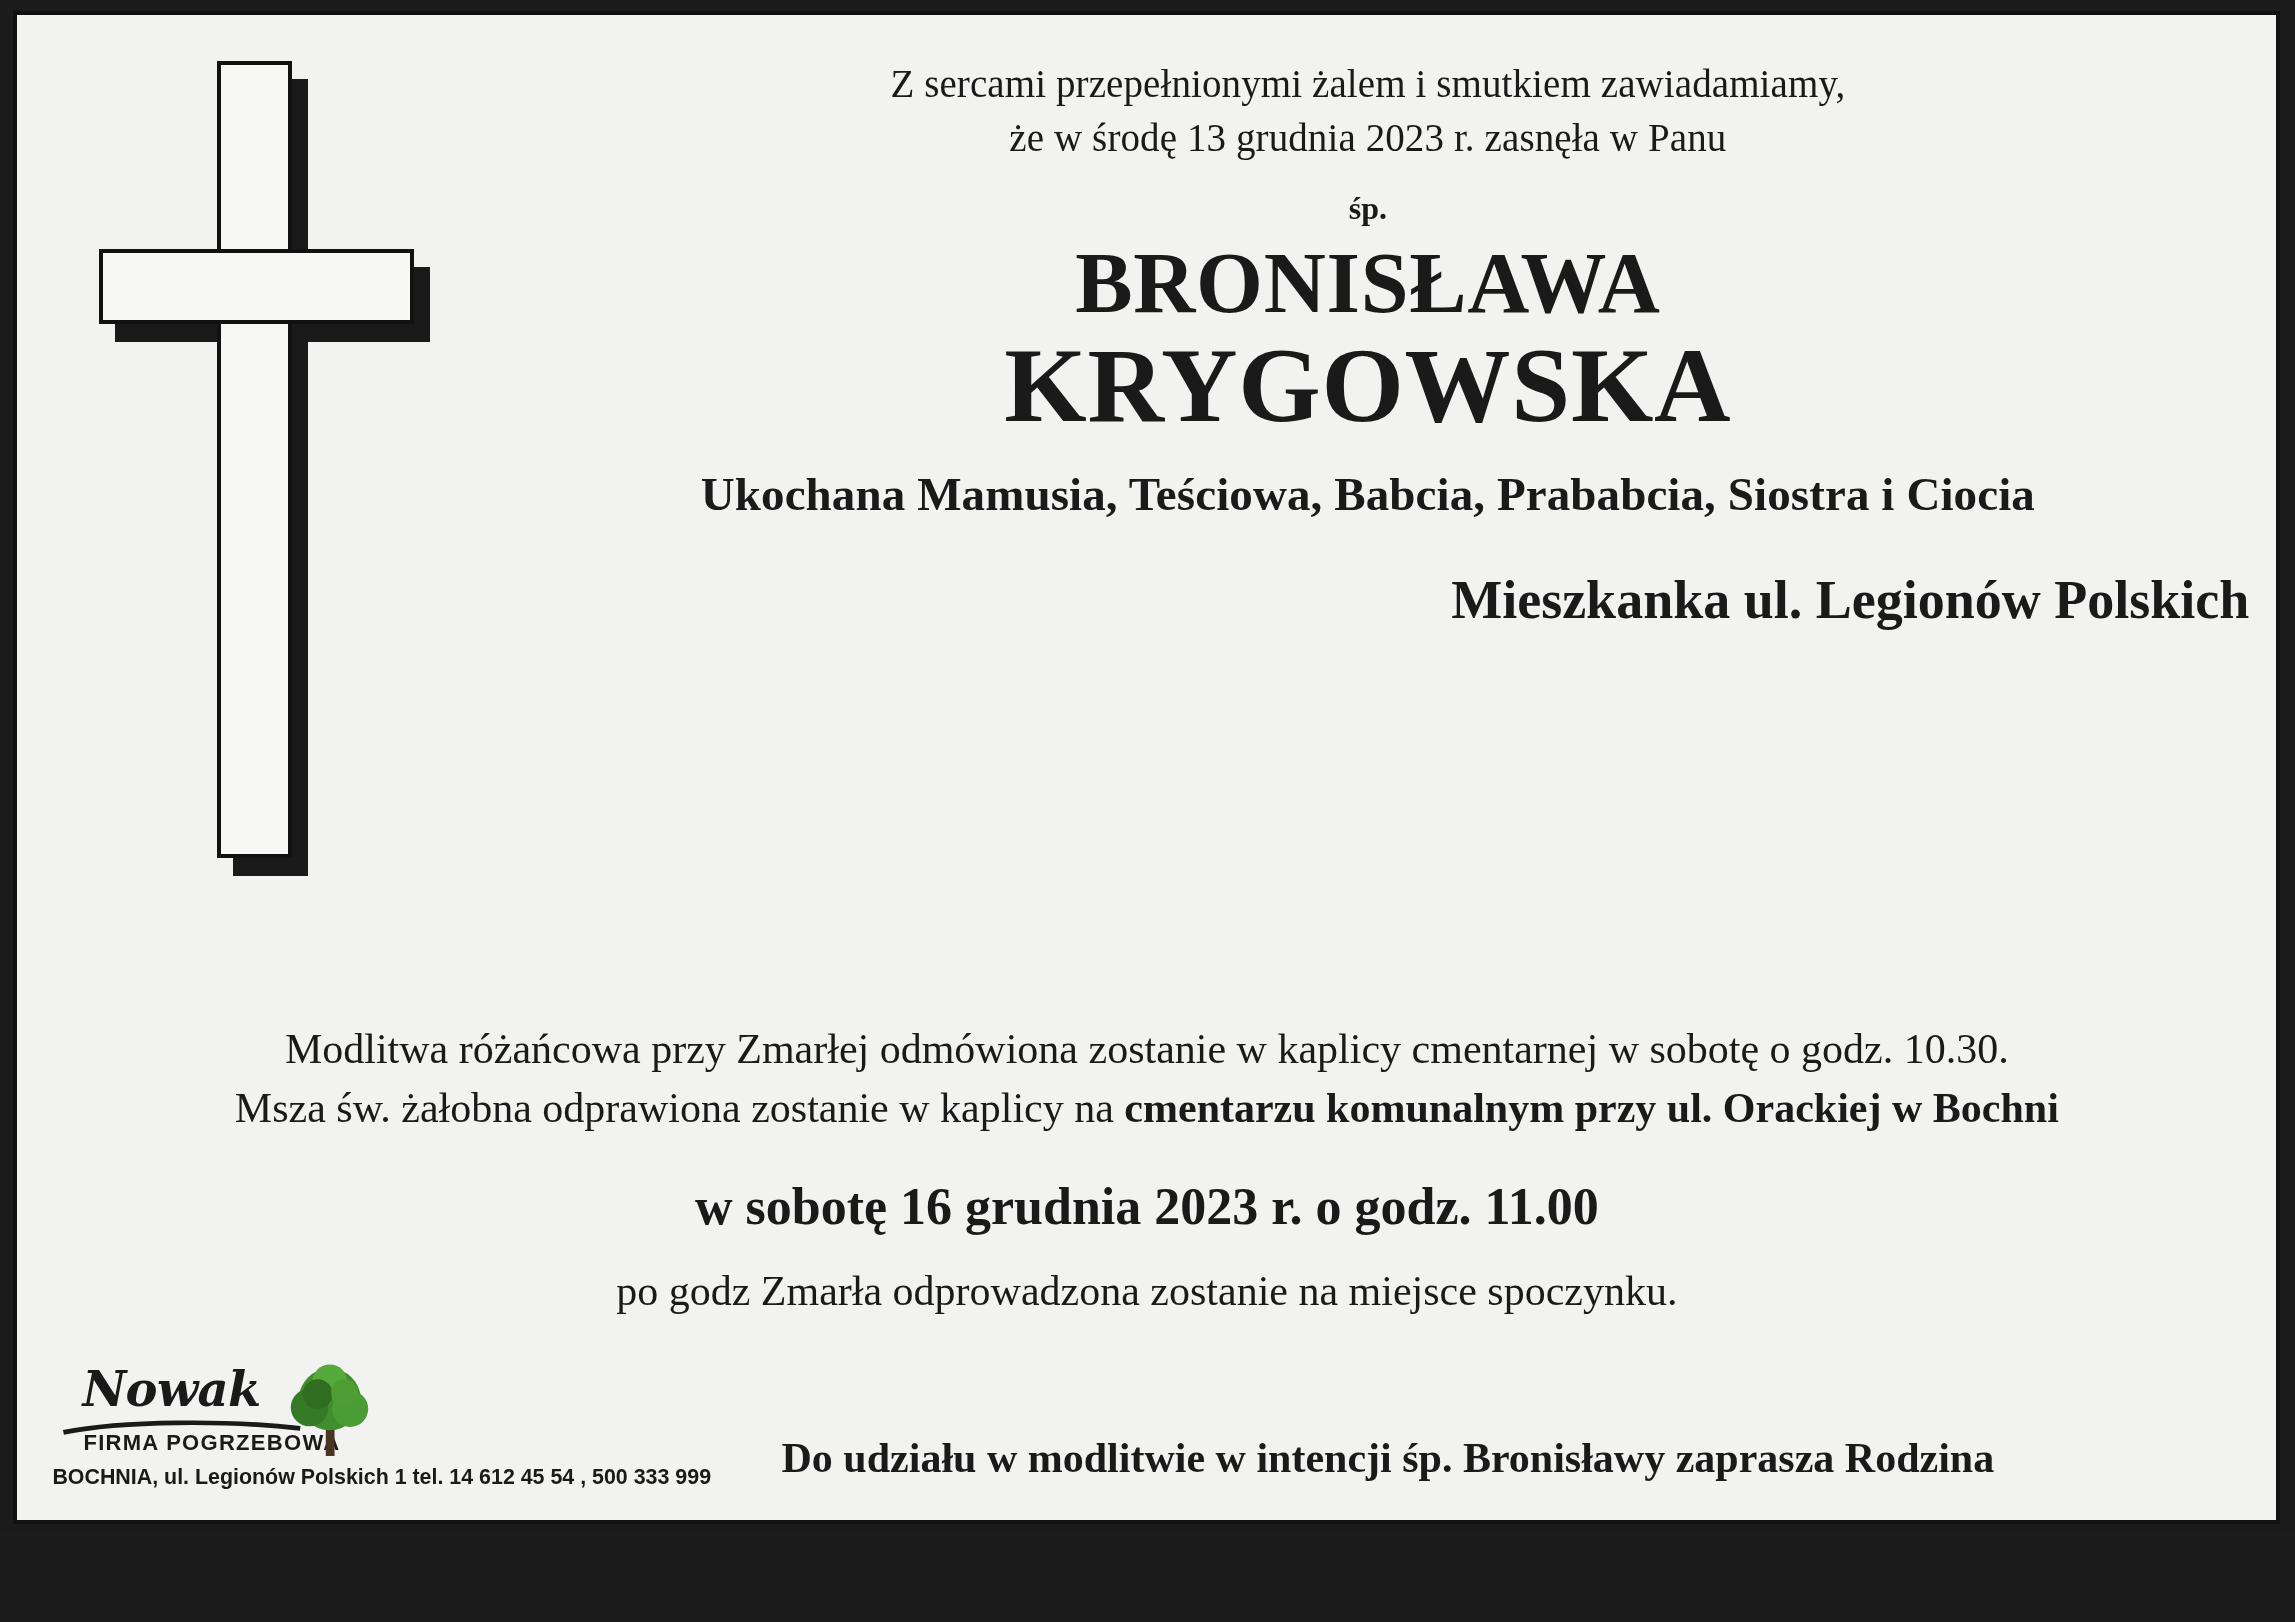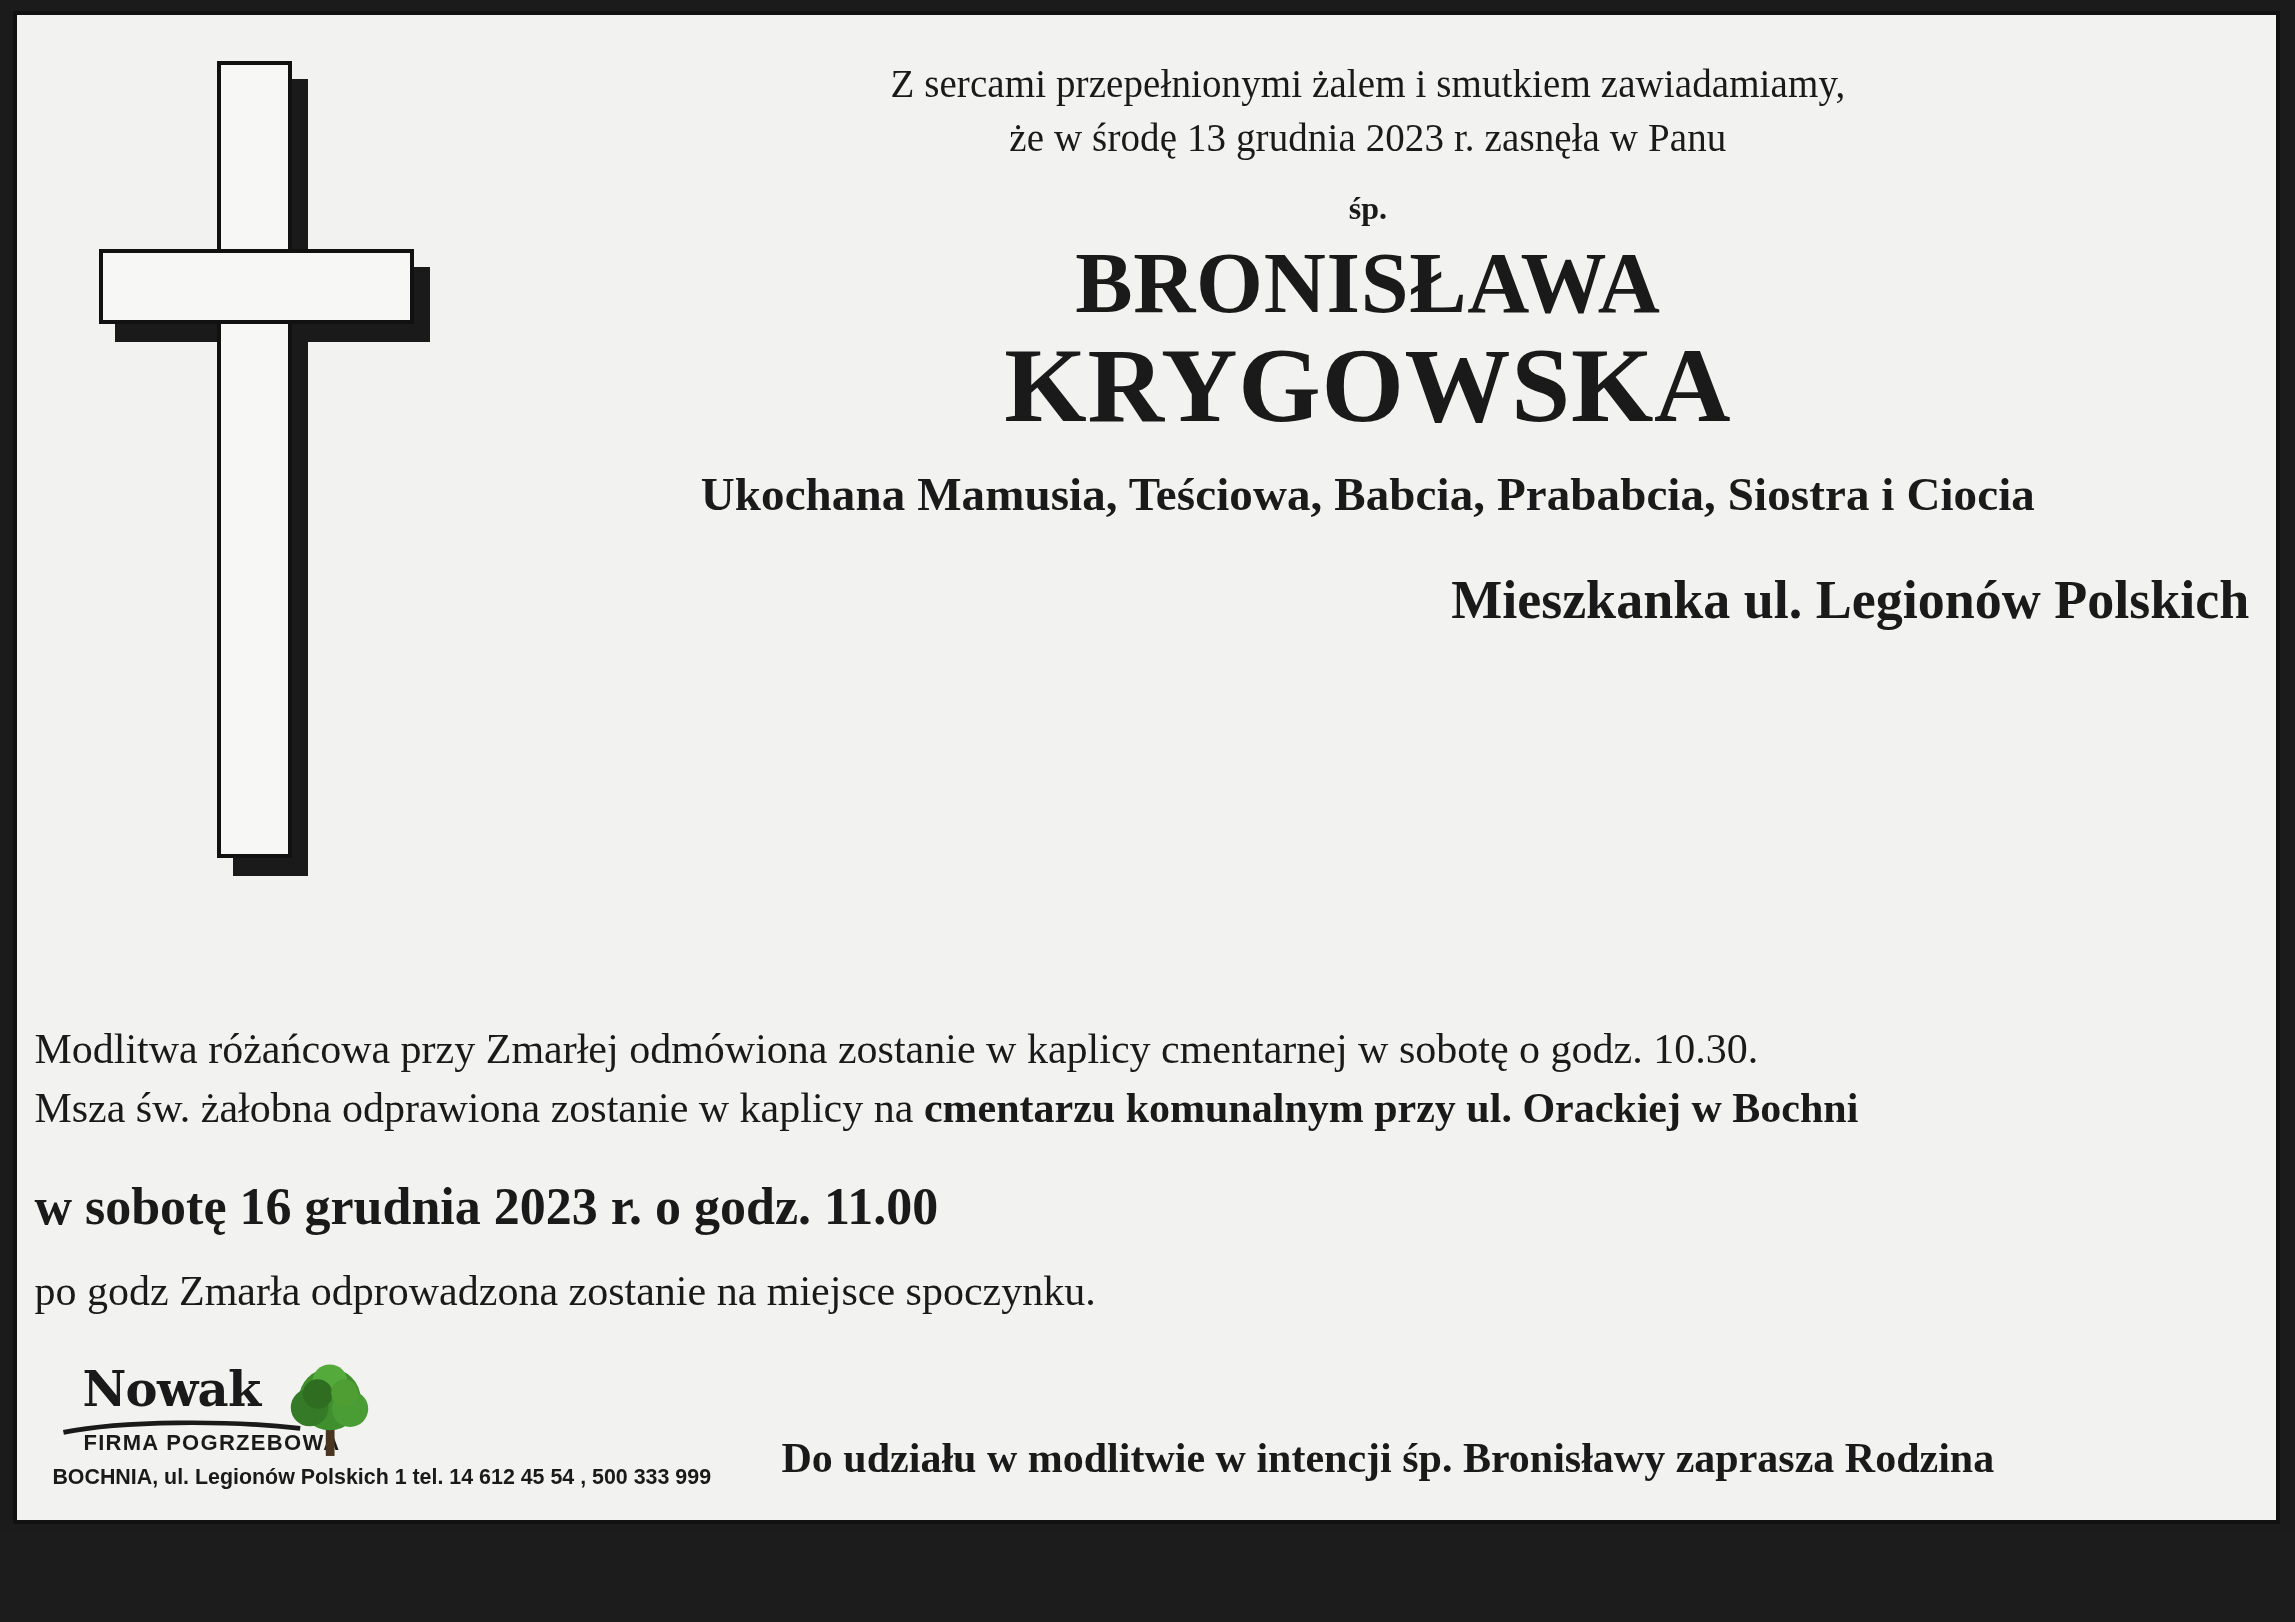--- a/index.html
+++ b/index.html
@@ -105,23 +105,24 @@
   .resident {
     margin-top: 48px;
     font-size: 54px;
     font-weight: bold;
     text-align: right;
   }
 
   
   .lower {
     position: absolute;
-    left: 17px;
+    left: 27px;
     right: 27px;
     top: 1005px;
+    text-align: center;
   }
   .rosary {
     font-size: 42px;
     line-height: 1.42;
   }
   .rosary b { font-weight: bold; }
   .datetime {
     margin-top: 38px;
     font-size: 52px;
     font-weight: bold;
@@ -147,20 +148,21 @@
     left: 27px;
     bottom: 17.4px;
     width: 724px;
     height: 147px;
   }
   .logo-name {
     position: absolute;
     left: 38px;
     top: 5.4px;
     font-family: "DejaVu Serif", serif;
+    font-style: italic;
     font-size: 48px;
     font-weight: bold;
     letter-spacing: -0.7px;
   }
   .logo-swoosh {
     position: absolute;
     left: 17.4px;
     top: 64px;
     width: 241px;
     height: 17.4px;

